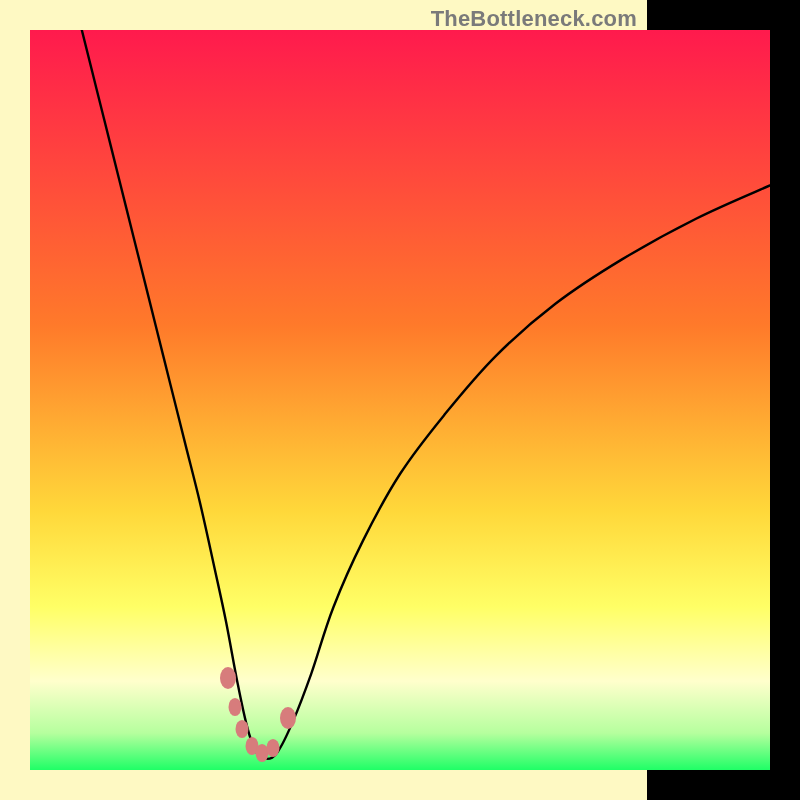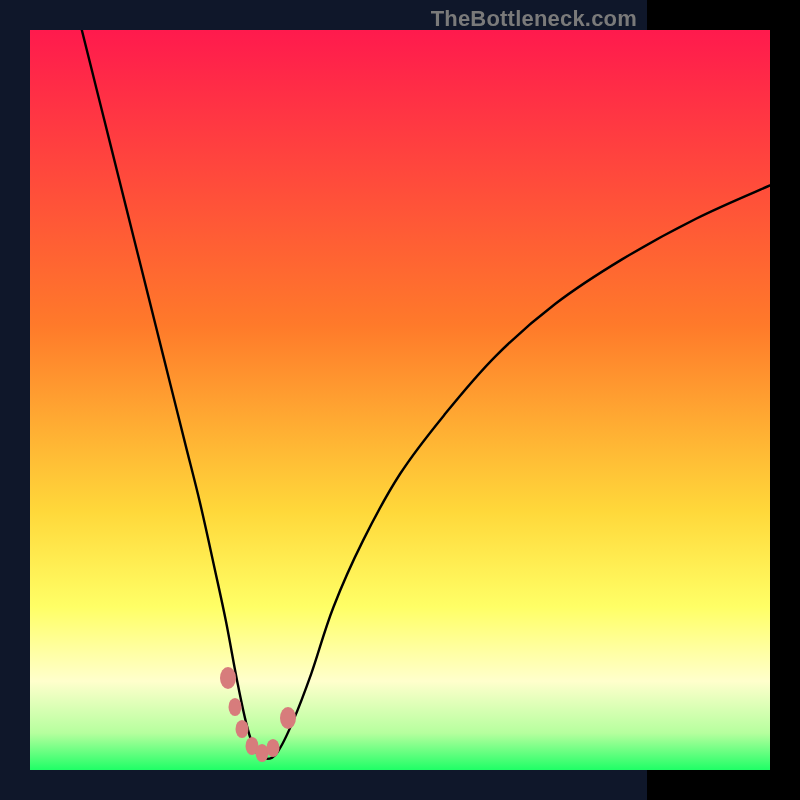--- a/index.html
+++ b/index.html
@@ -1,21 +1,21 @@
 <!DOCTYPE html>
 <html><head>
 <meta charset="utf-8">
 <style>
   * { margin: 0; padding: 0; box-sizing: border-box; }
   html, body { width: 800px; height: 800px; overflow: hidden; background: #000; }
   .frame {
     position: relative;
     width: 647px;
     height: 800px;
-    background: #0f172a;
+    background: #fef9c3;
   }
   .watermark {
     position: absolute;
     top: 6px;
     right: 10px;
     color: #7a7a7a;
     font-family: Arial, Helvetica, sans-serif;
     font-size: 22px;
     font-weight: 600;
     letter-spacing: 0.2px;

